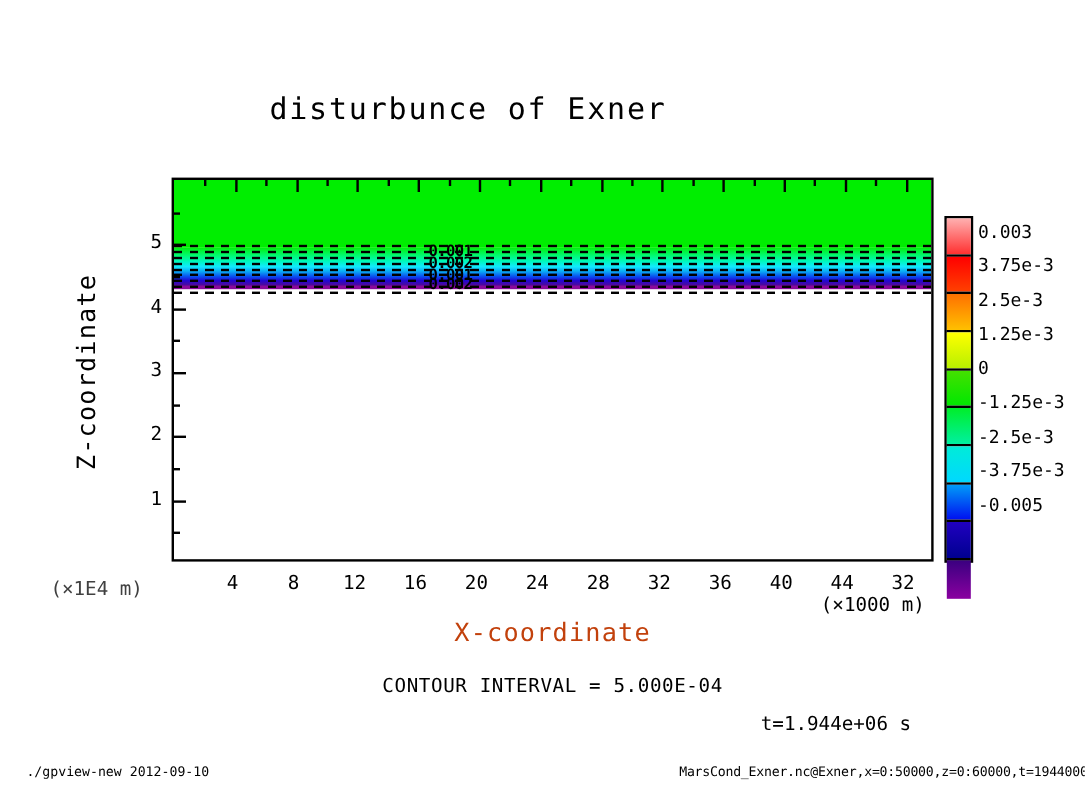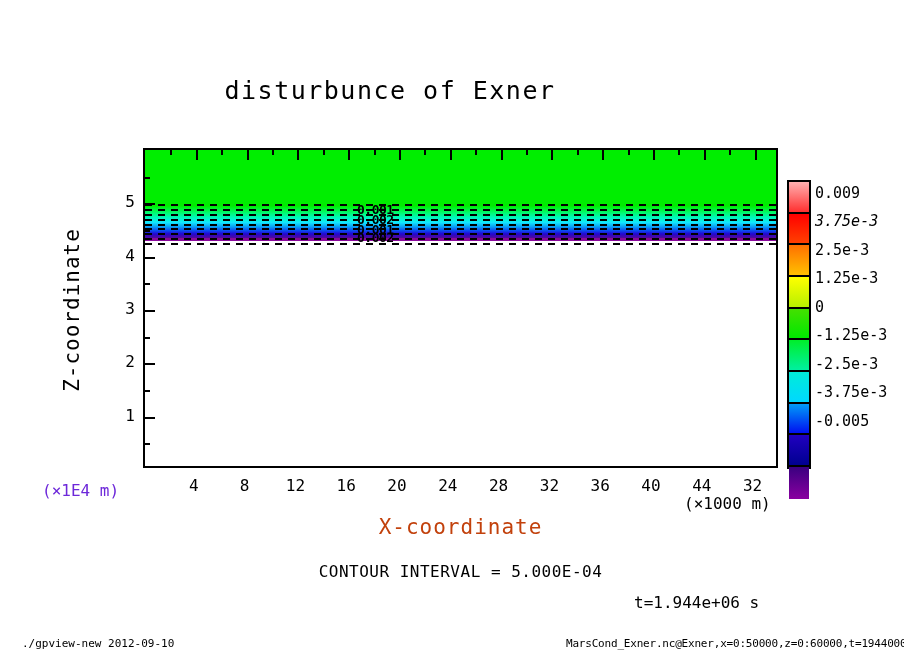--- a/index.html
+++ b/index.html
@@ -137,21 +137,21 @@
     left: 143px; top: 515px;
     width: 635px;
     text-align: center;
     font-size: 21px;
     letter-spacing: 1px;
     color: #c2410c;
   }
   #y-unit-label {
     left: 42px; top: 481px;
     font-size: 16px;
-    color: #6d28d9;
+    color: #404040;
   }
   #x-unit-label {
     left: 684px; top: 494px;
     font-size: 16px;
     color: #000;
   }
 
   
   #colorbar {
     left: 787px; top: 180px;
@@ -304,22 +304,22 @@
     <div class="cb-seg" style="background: linear-gradient(rgb(255, 112, 0), rgb(255, 192, 0));"></div>
     <div class="cb-seg" style="background: linear-gradient(rgb(255, 255, 0), rgb(184, 240, 0));"></div>
     <div class="cb-seg" style="background: linear-gradient(rgb(68, 224, 0), rgb(0, 232, 0));"></div>
     <div class="cb-seg" style="background: linear-gradient(rgb(0, 238, 42), rgb(0, 240, 160));"></div>
     <div class="cb-seg" style="background: linear-gradient(rgb(0, 236, 216), rgb(0, 216, 255));"></div>
     <div class="cb-seg" style="background: linear-gradient(rgb(0, 156, 248), rgb(0, 16, 240));"></div>
     <div class="cb-seg" style="background: linear-gradient(rgb(32, 0, 192), rgb(0, 0, 144));"></div>
     <div class="cb-seg" style="background: linear-gradient(rgb(58, 0, 128), rgb(138, 0, 160));"></div>
   </div>
 <div id="cb-label-group">
-    <div class="cb-label" style="top: 192.5px;">0.009</div>
-    <div class="cb-label" style="top: 221px; font-style: italic;">3.75e-3</div>
+    <div class="cb-label" style="top: 192.5px;">0.003</div>
+    <div class="cb-label" style="top: 221px;">3.75e-3</div>
     <div class="cb-label" style="top: 249.5px;">2.5e-3</div>
     <div class="cb-label" style="top: 278px;">1.25e-3</div>
     <div class="cb-label" style="top: 306.5px;">0</div>
     <div class="cb-label" style="top: 335px;">-1.25e-3</div>
     <div class="cb-label" style="top: 363.5px;">-2.5e-3</div>
     <div class="cb-label" style="top: 392px;">-3.75e-3</div>
     <div class="cb-label" style="top: 420.5px;">-0.005</div>
   </div>
 
 <div class="abs" id="contour-interval-note">CONTOUR INTERVAL = 5.000E-04</div>

